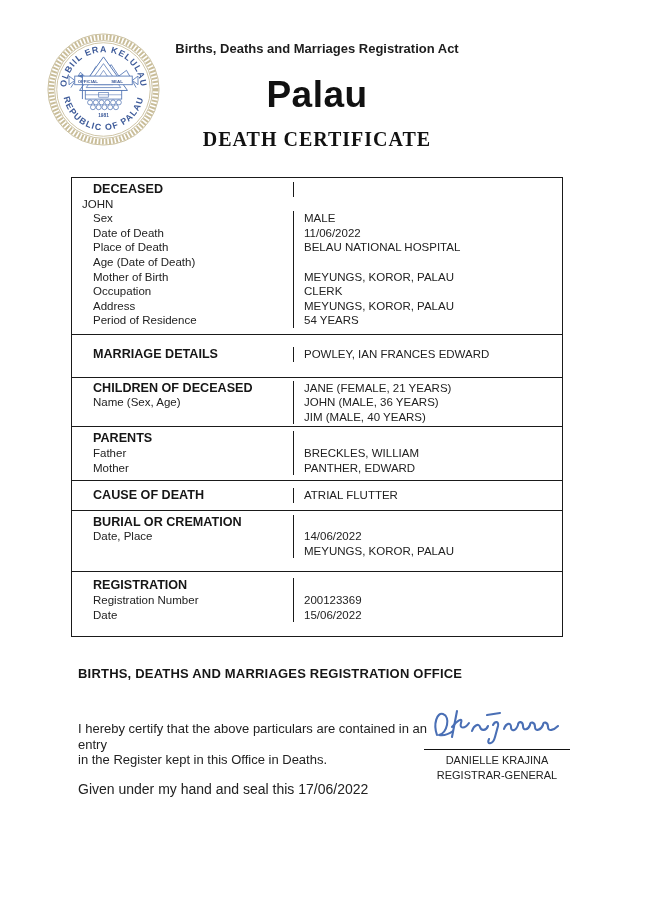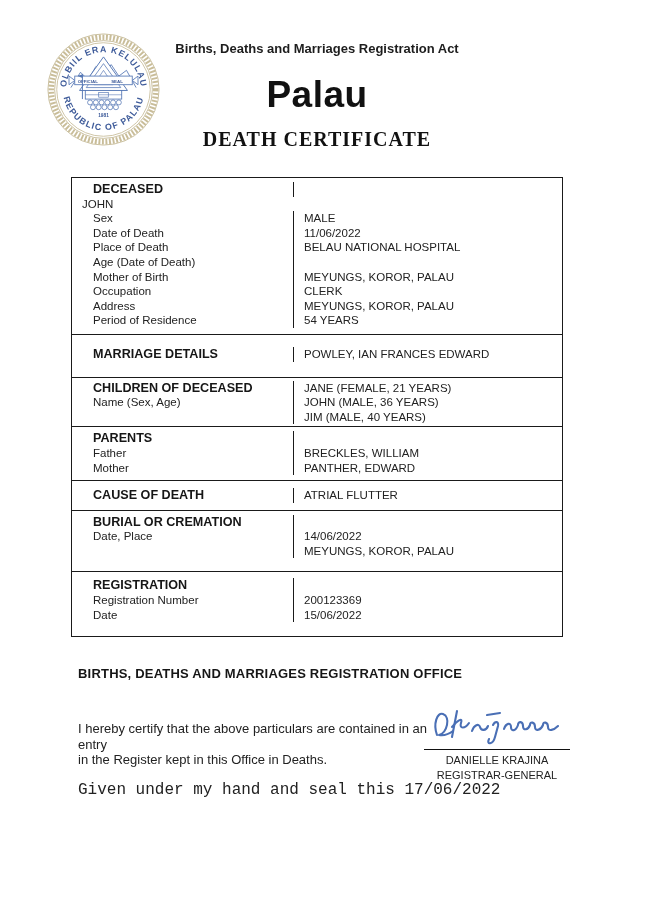--- a/index.html
+++ b/index.html
@@ -58,21 +58,21 @@
     position:absolute;top:666px;left:78px;
     font-size:13px;font-weight:bold;color:#161616;
     letter-spacing:0.2px;
   }
   .certify{
     position:absolute;top:721px;left:78px;width:368px;
     font-size:13px;line-height:15.5px;color:#222;
   }
   .given-line{
     position:absolute;top:781px;left:78px;
-    font-size:16px;color:#222;font-family:Liberation Mono, monospace;
+    font-size:14px;color:#222;
   }
   .sig-block{
     position:absolute;top:704px;left:424px;width:146px;
     text-align:center;
   }
   .sig-scrawl{display:block;margin:0 auto;}
   .sig-rule{border:none;border-top:1.6px solid #111;margin:1px 0 3px 0;}
   .sig-name,.sig-title{font-size:11px;color:#222;line-height:14.5px;}
 </style>
 </head>

